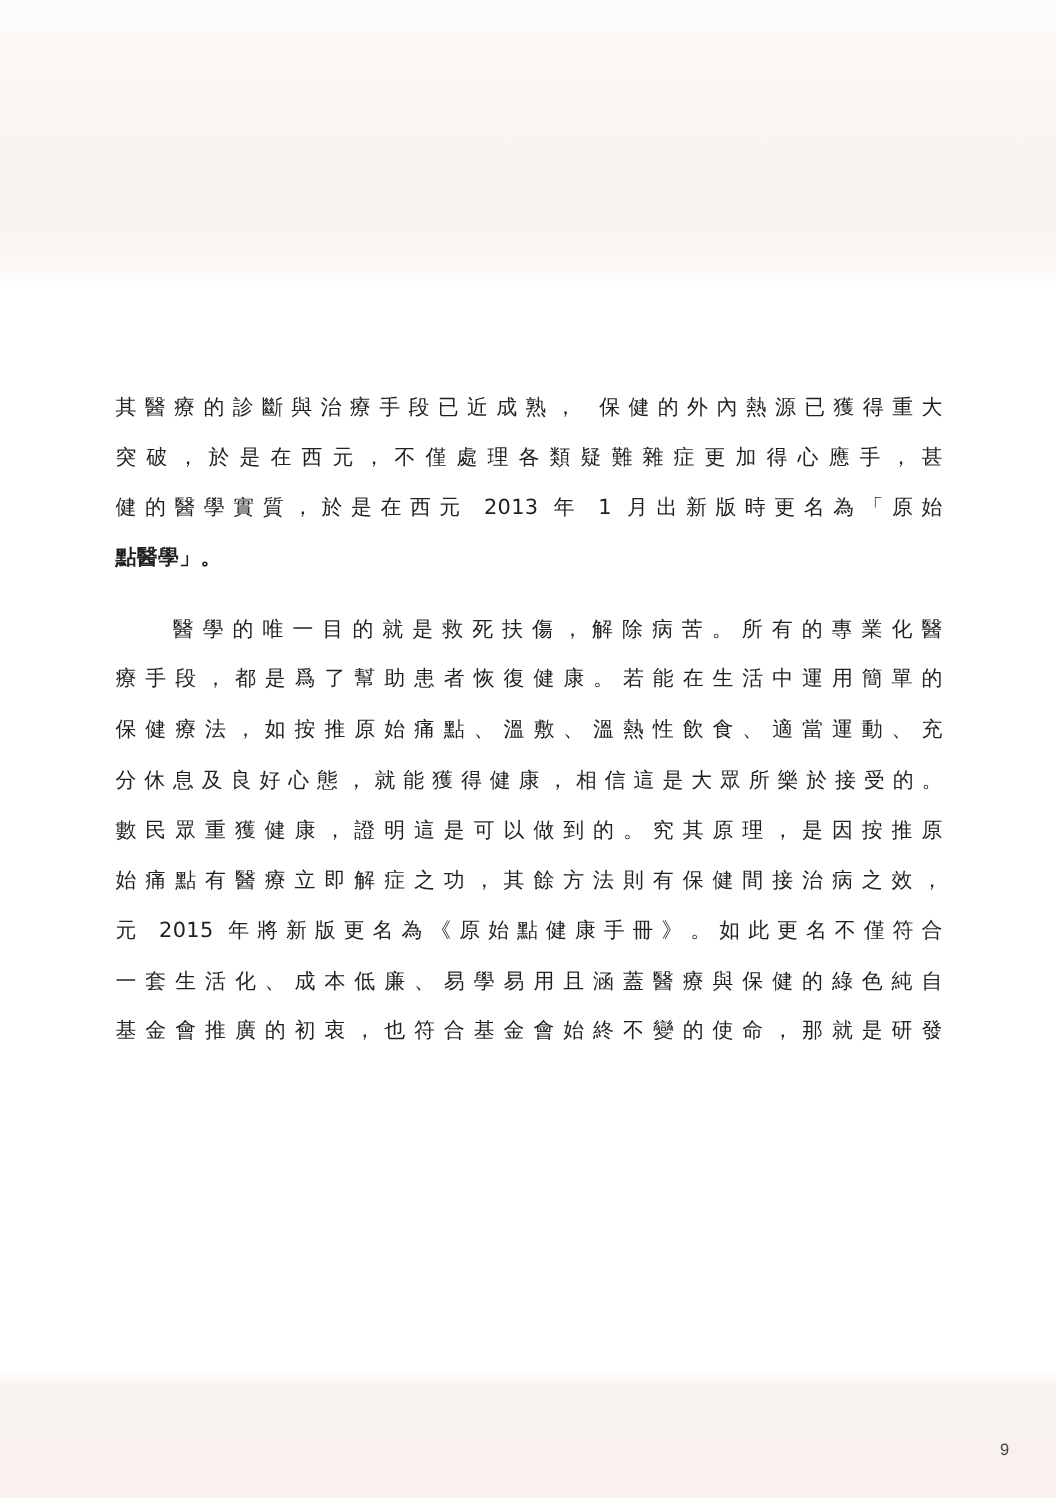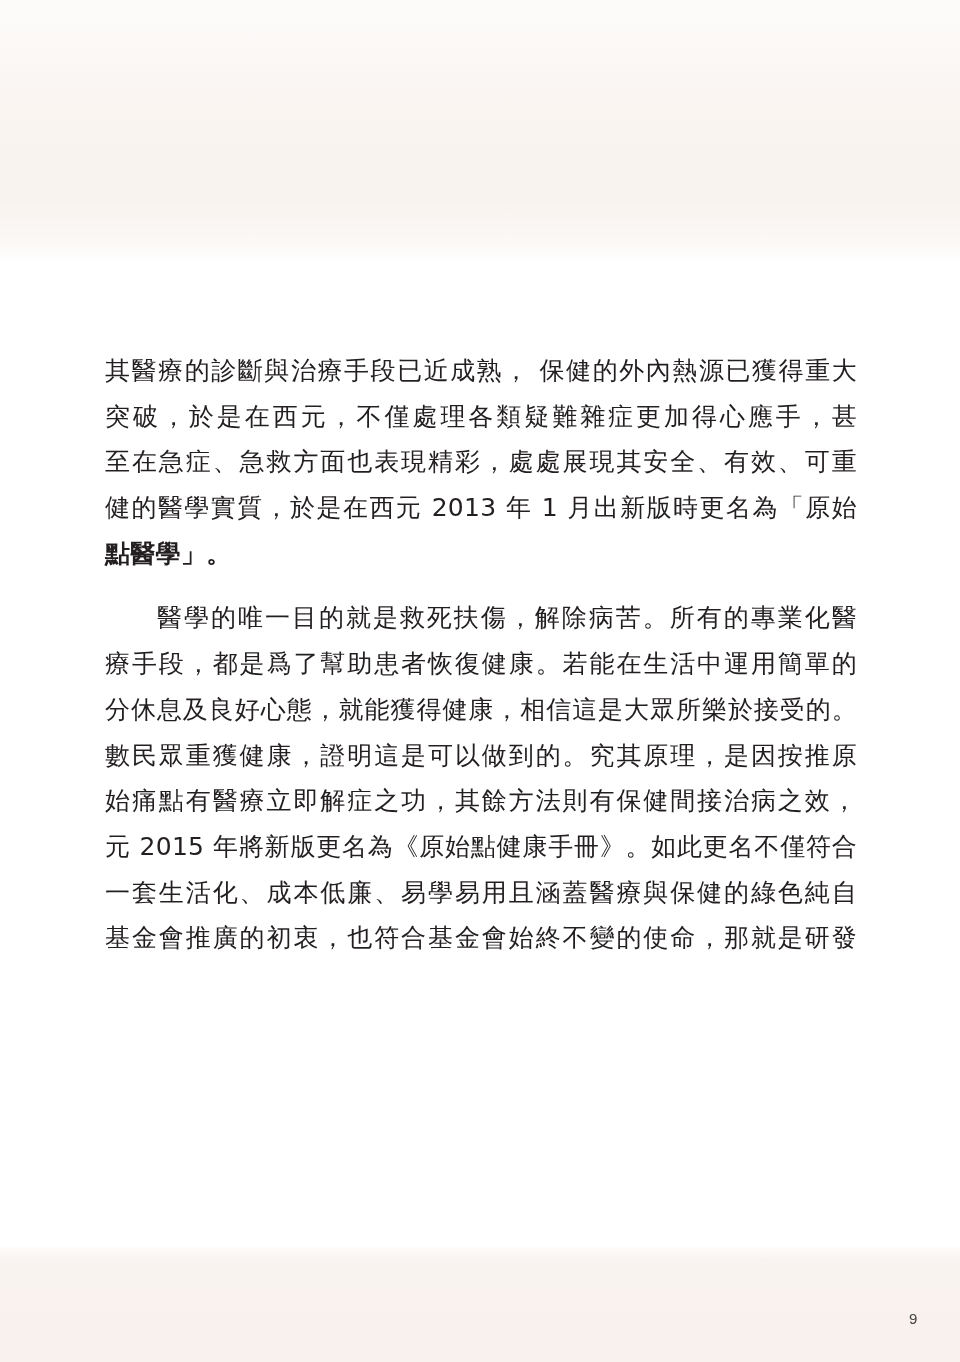--- a/index.html
+++ b/index.html
@@ -32,21 +32,21 @@
     .content {
       position: absolute;
       left: 105px;
       top: 348px;
       width: 752px;
     }
     .line {
       display: block;
       height: 45.7px;
       line-height: 45.7px;
-      font-size: 25px;
+      font-size: 19px;
       white-space: nowrap;
       text-align: justify;
       text-align-last: justify;
       letter-spacing: 0.3px;
     }
     .line.last {
       text-align-last: left;
       font-weight: bold;
     }
     .line.indent {
@@ -66,28 +66,28 @@
   </style>
 </head>
 <body>
 
 <div class="top-band"></div>
 
 <div class="content">
   <div class="paragraph">
     <span class="line">其醫療的診斷與治療手段已近成熟， 保健的外內熱源已獲得重大</span>
     <span class="line">突破，於是在西元，不僅處理各類疑難雜症更加得心應手，甚</span>
-    <span class="line">至在急症、急救方面也表現精彩，處處展現其安全、有效、可重</span>
     <span class="line">健的醫學實質，於是在西元 2013 年 1 月出新版時更名為「原始</span>
     <span class="line last">點醫學」。</span>
   </div>
   <div class="para-gap"></div>
   <div class="paragraph">
     <span class="line indent">醫學的唯一目的就是救死扶傷，解除病苦。所有的專業化醫</span>
     <span class="line">療手段，都是爲了幫助患者恢復健康。若能在生活中運用簡單的</span>
+    <span class="line">保健療法，如按推原始痛點、溫敷、溫熱性飲食、適當運動、充</span>
     <span class="line">分休息及良好心態，就能獲得健康，相信這是大眾所樂於接受的。</span>
     <span class="line">數民眾重獲健康，證明這是可以做到的。究其原理，是因按推原</span>
     <span class="line">始痛點有醫療立即解症之功，其餘方法則有保健間接治病之效，</span>
     <span class="line">元 2015 年將新版更名為《原始點健康手冊》。如此更名不僅符合</span>
     <span class="line">一套生活化、成本低廉、易學易用且涵蓋醫療與保健的綠色純自</span>
     <span class="line">基金會推廣的初衷，也符合基金會始終不變的使命，那就是研發</span>
   </div>
 </div>
 
 <div class="bottom-band"></div>

